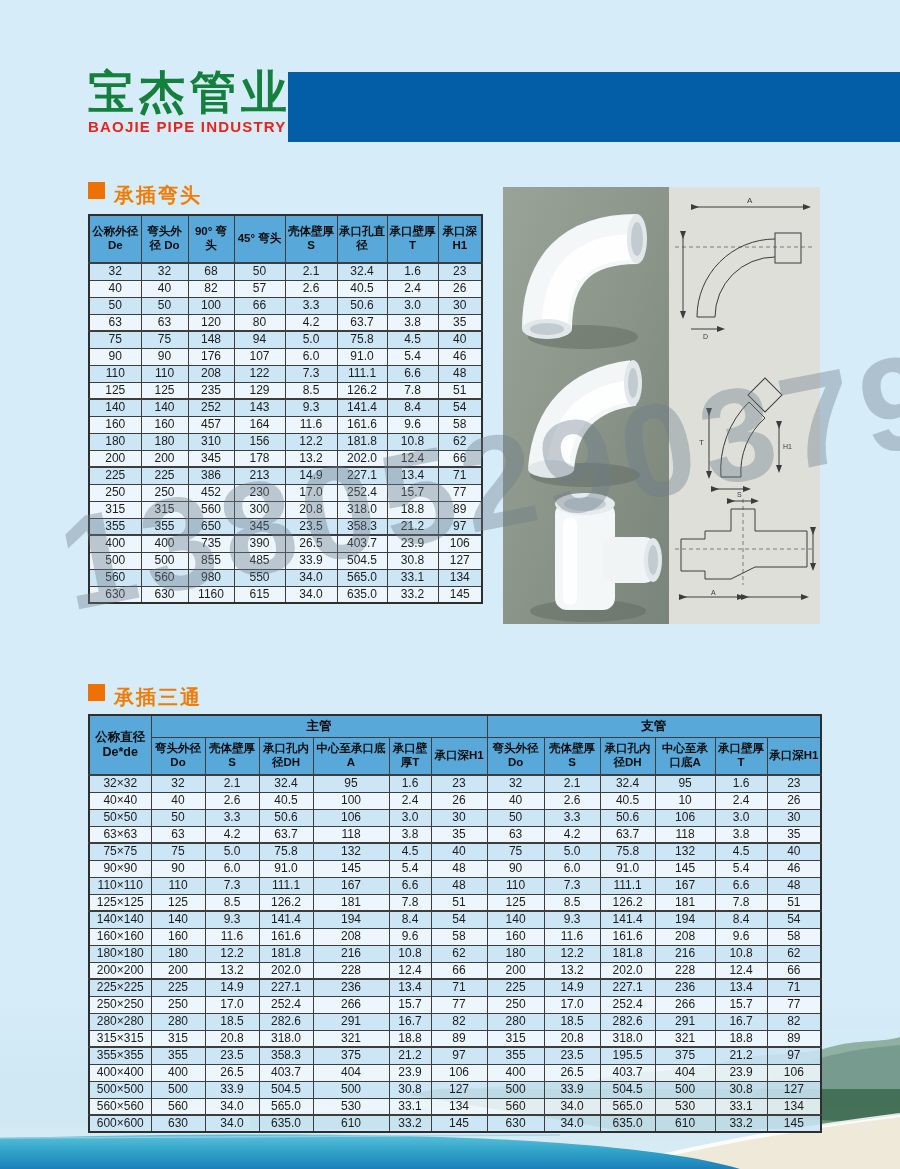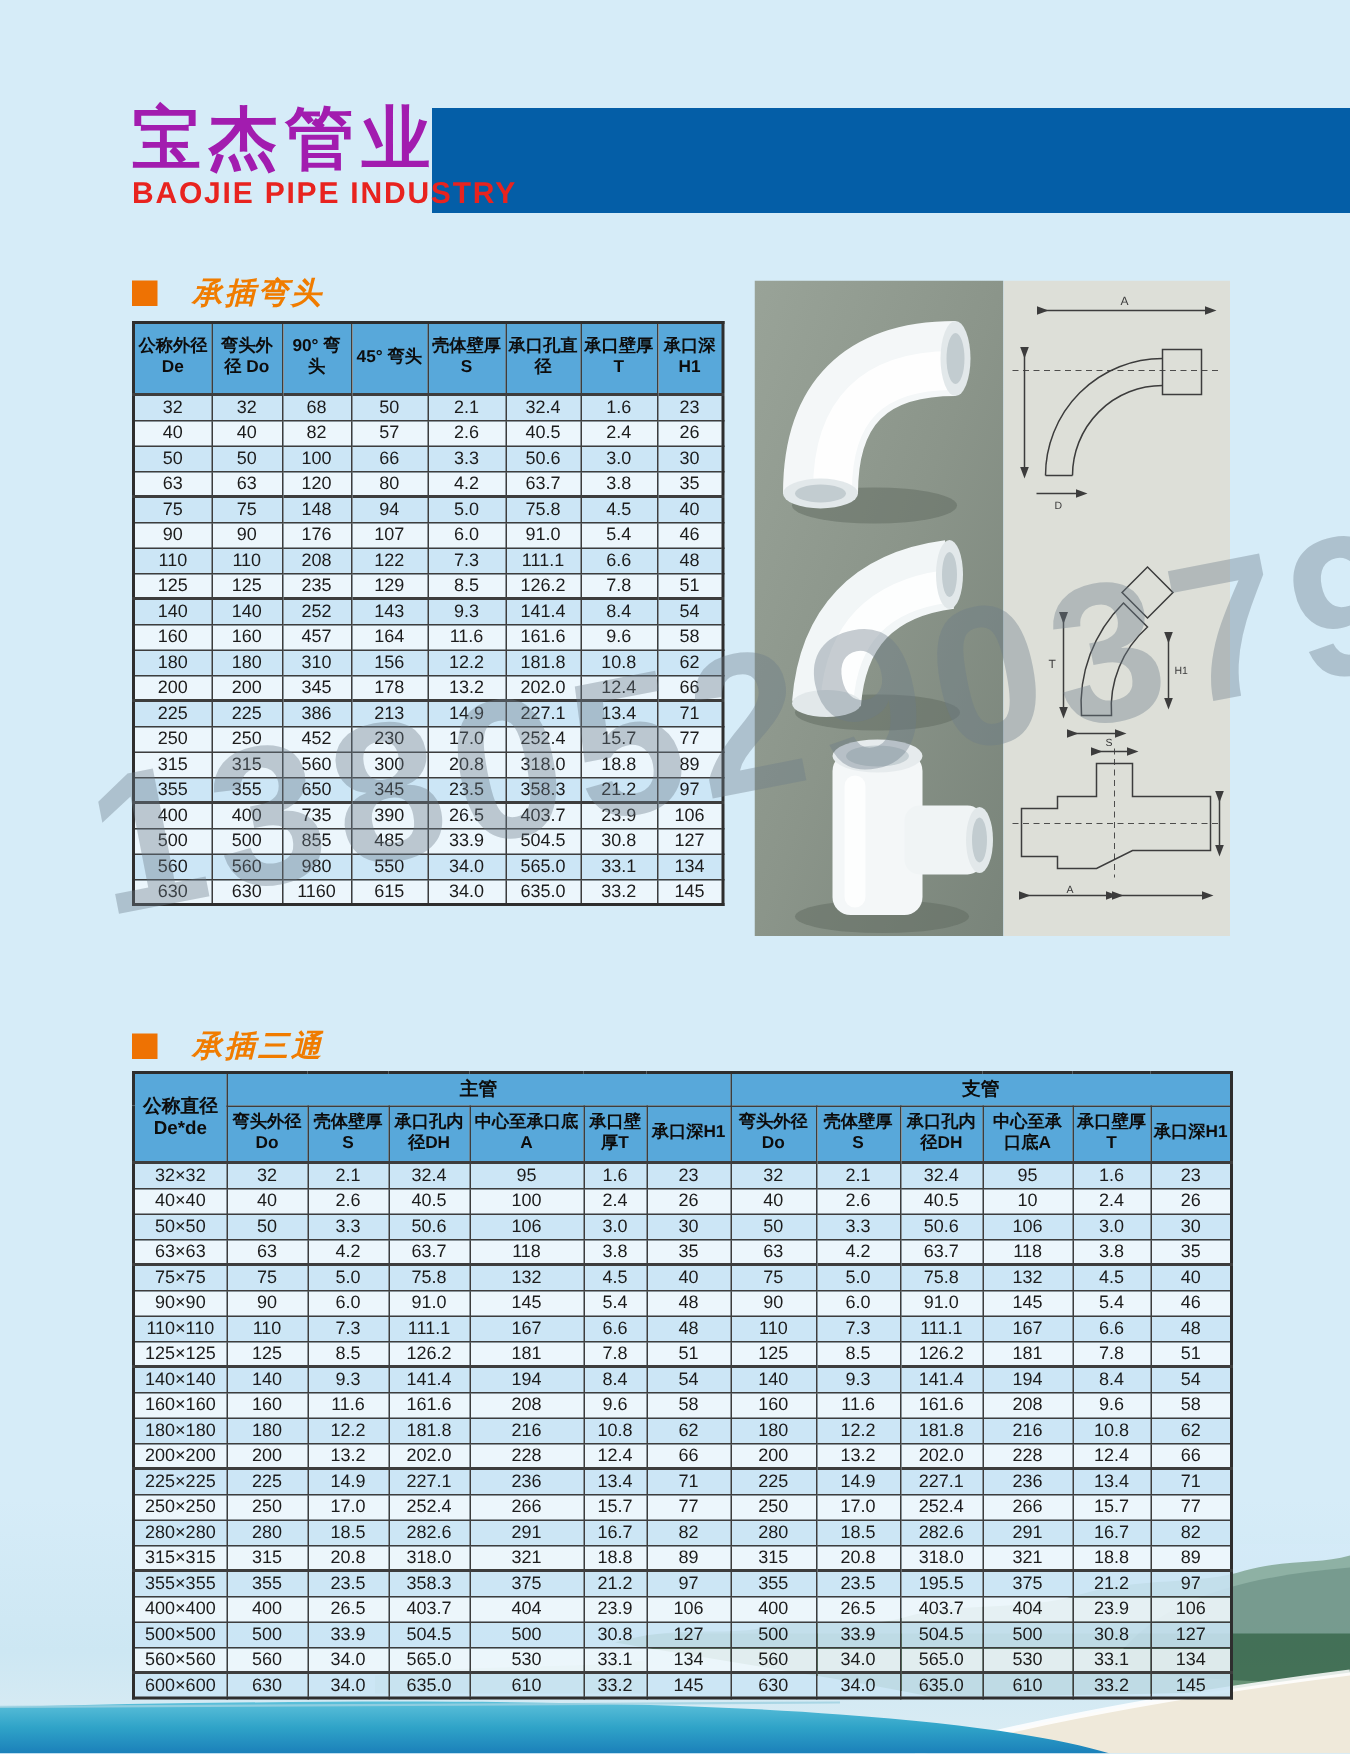--- a/index.html
+++ b/index.html
@@ -7,26 +7,26 @@
   body {
     position:relative; overflow:hidden;
     background:#d6ecf8;
     font-family:"Liberation Sans", sans-serif;
     color:#1a1a1a;
   }
   .abs { position:absolute; }
 
   
   .logo { left:88px; top:68px; z-index:2; }
-  .logo-cn { font-size:46px; font-weight:bold; color:#a21caf; letter-spacing:5px; line-height:1.05; }
-  .logo-en { font-size:20px; font-weight:bold; color:#e8231f; letter-spacing:1.2px; margin-top:2px; }
+  .logo-cn { font-size:46px; font-weight:bold; color:#15803d; letter-spacing:5px; line-height:1.05; }
+  .logo-en { font-size:15px; font-weight:bold; color:#e8231f; letter-spacing:1.2px; margin-top:2px; }
   .header-bar { left:288px; top:72px; width:612px; height:70px; background:#045ea7; z-index:1; }
 
   
-  .section-title { display:flex; align-items:center; gap:23px; z-index:2;font-style:italic; }
+  .section-title { display:flex; gap:9px; z-index:2; }
   .section-title .sq { width:17px; height:17px; background:#ee7203; }
   .section-title .txt { font-size:20px; font-weight:bold; color:#f07c00; letter-spacing:2px; }
   .title1 { left:88px; top:182px; }
   .title2 { left:88px; top:684px; }
 
   
   table { border-collapse:collapse; table-layout:fixed; z-index:2; background:transparent; }
   table { border:2px solid #2e2e2e; }
   th, td { border:1px solid #3d3d3d; text-align:center; vertical-align:middle; overflow:hidden; }
   thead th { background:#58a8da; color:#0d0d0d; font-weight:bold; font-size:11.5px; line-height:1.2; padding:2px 1px; }

